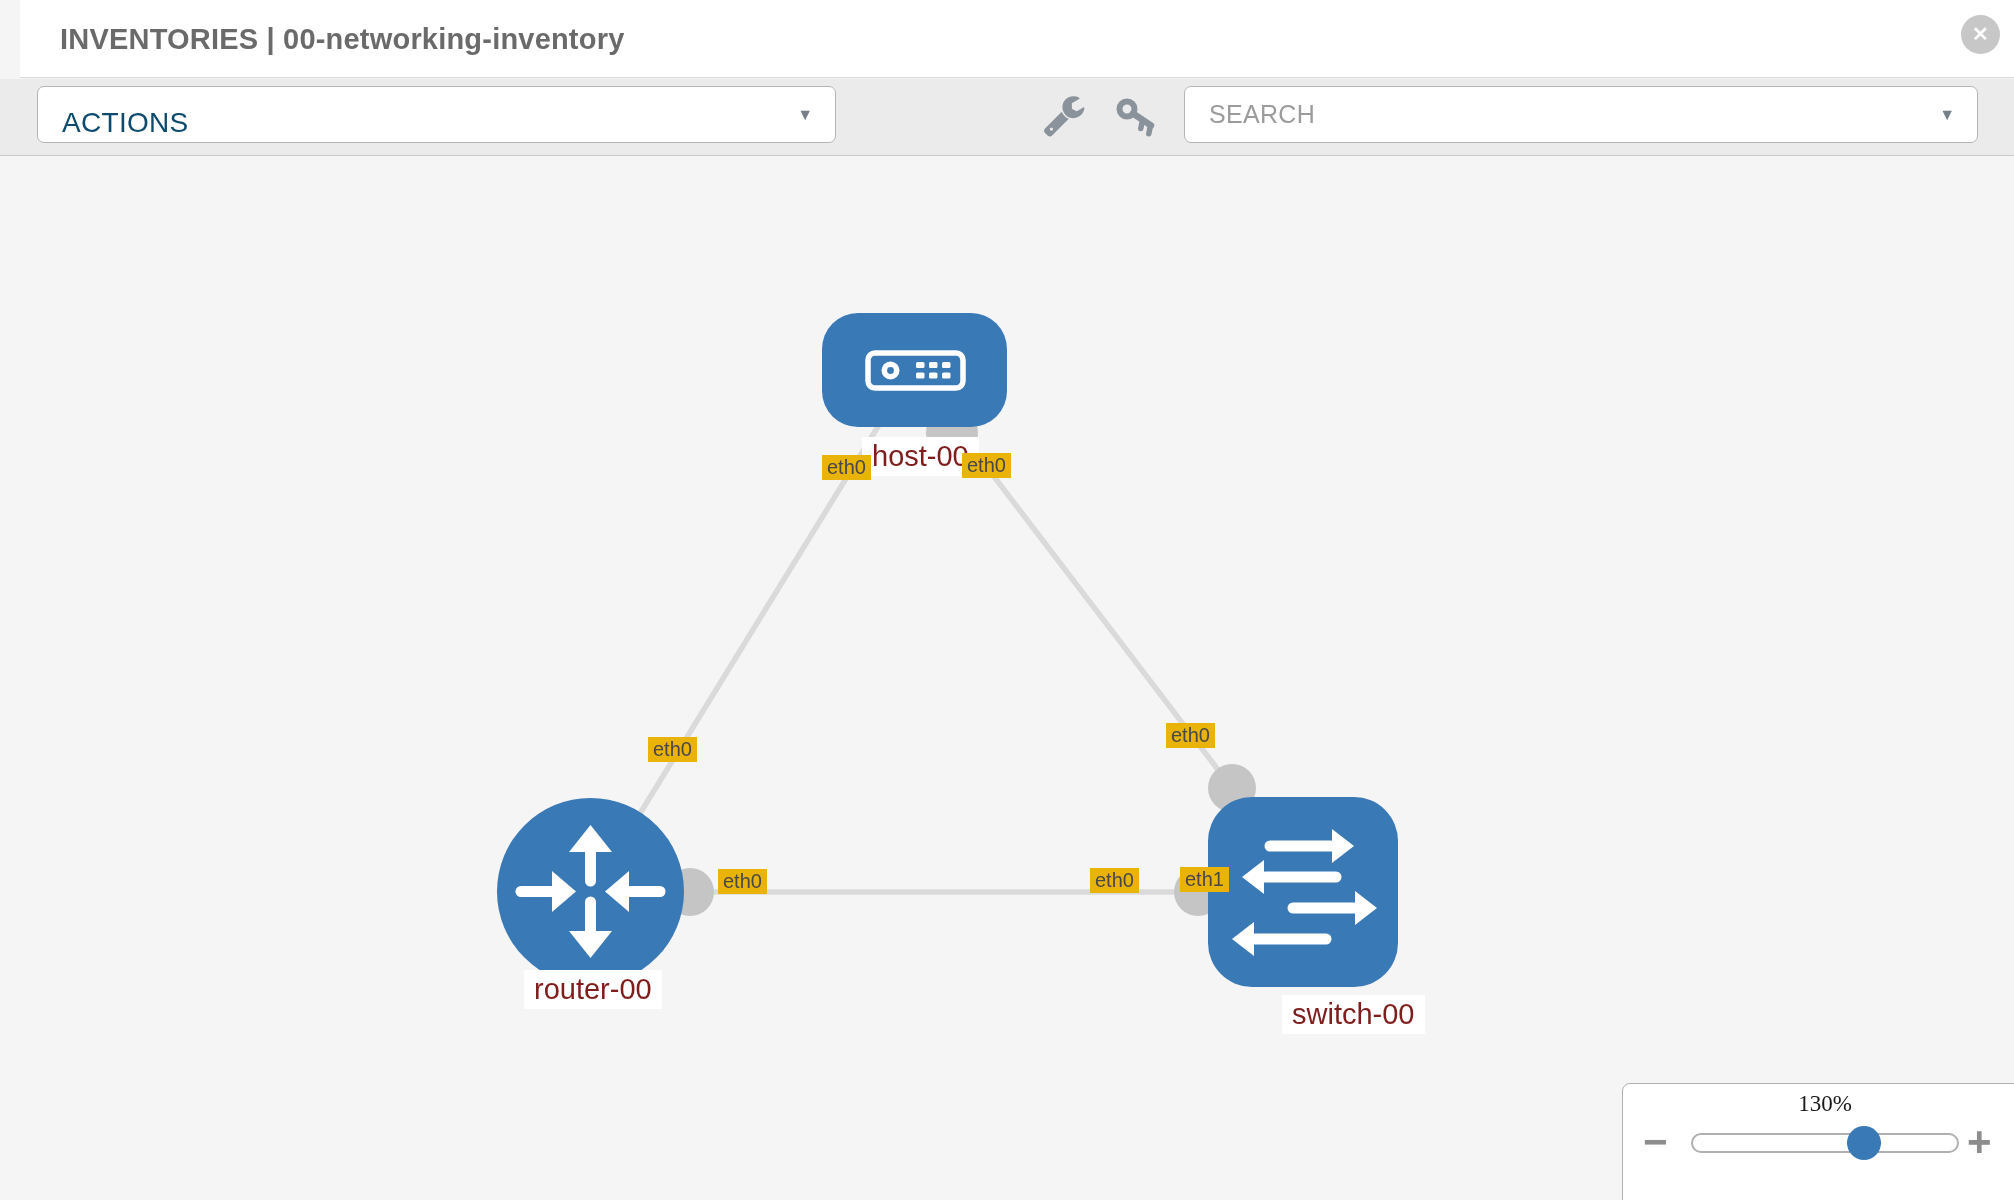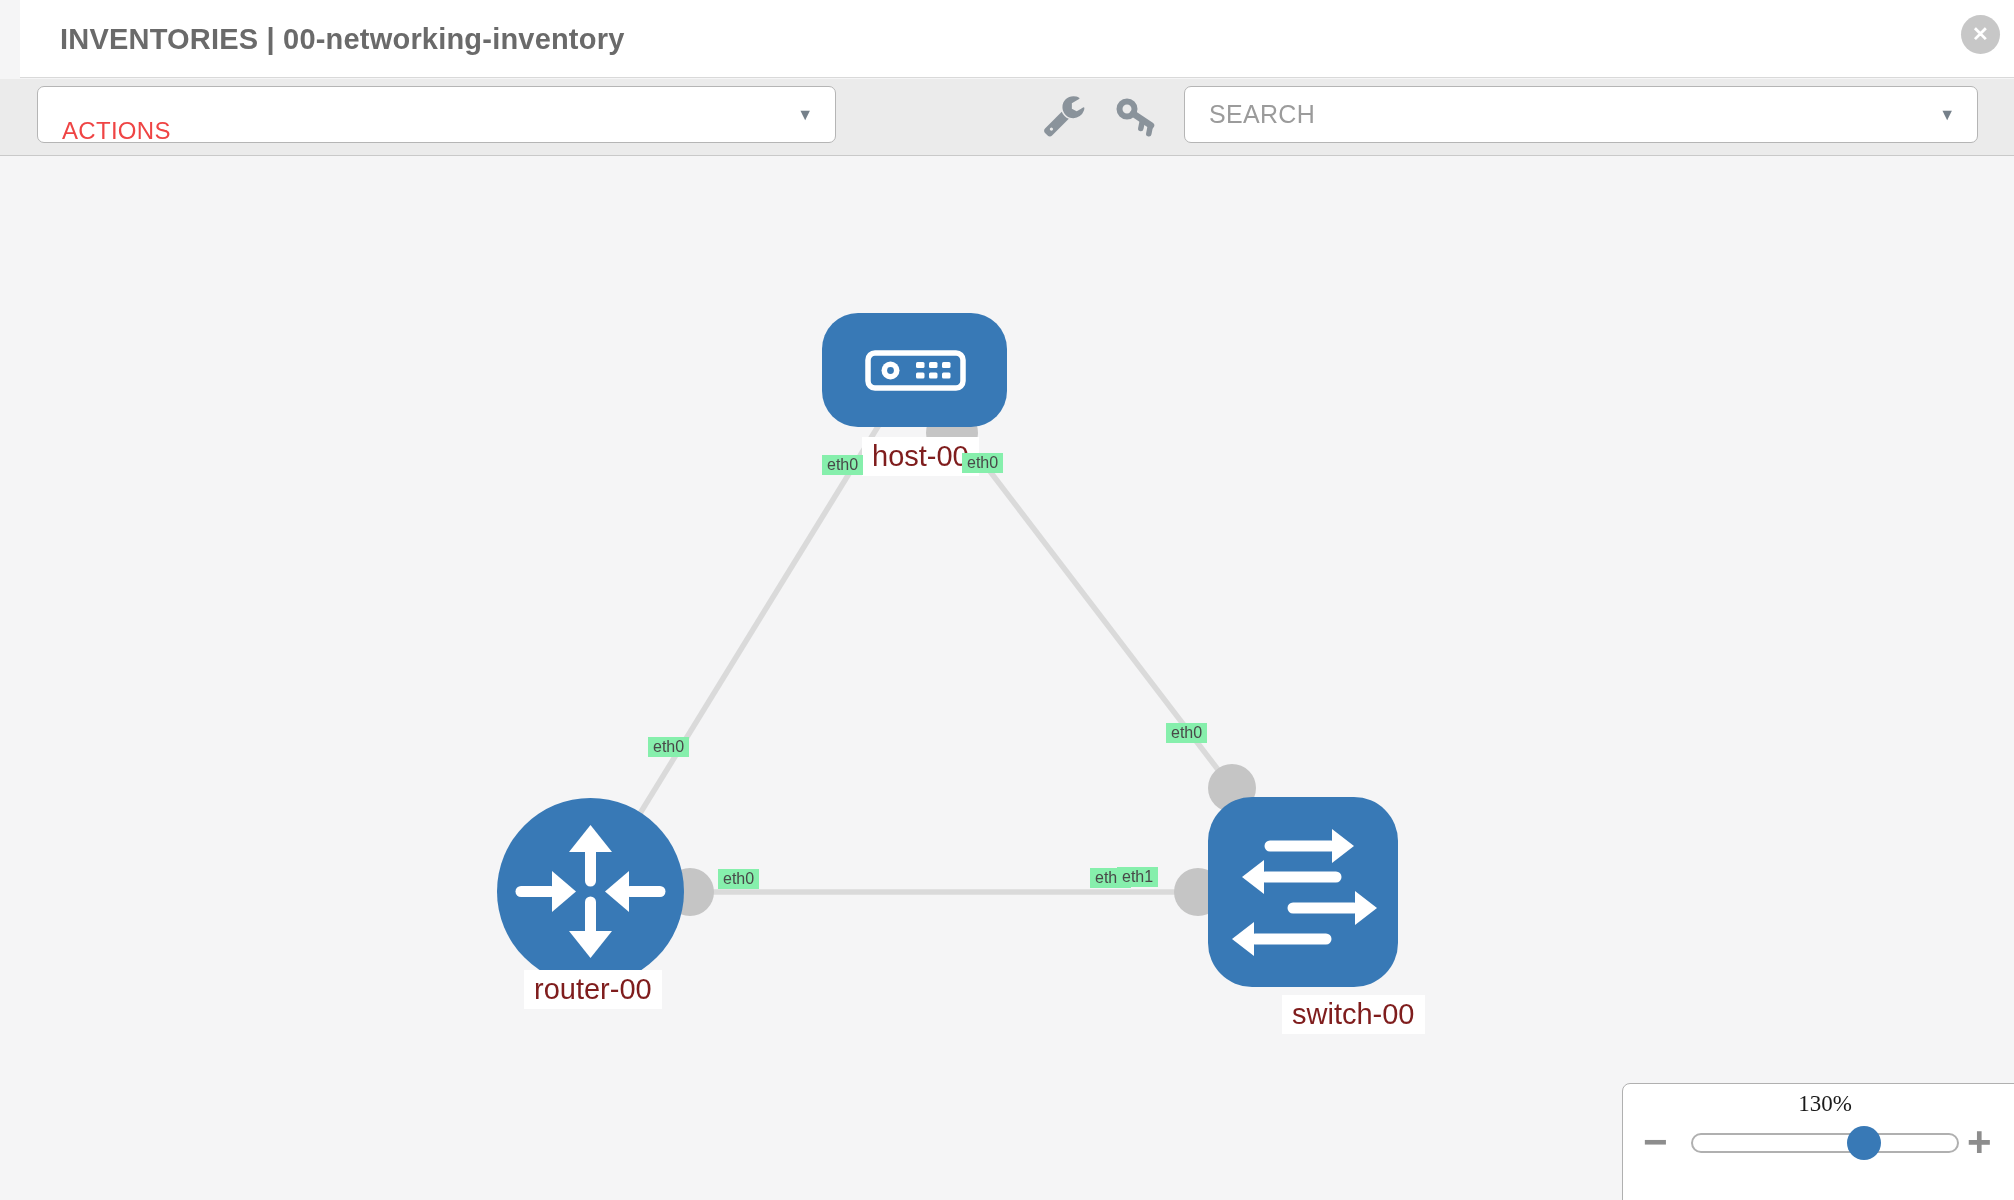--- a/index.html
+++ b/index.html
@@ -16,50 +16,50 @@
   .close-btn { position:absolute; left:1941px; top:15px; width:39px; height:39px;
     border-radius:50%; background:#c7c7c7; color:#ffffff; text-align:center;
     line-height:39px; font-size:20px; font-weight:bold; cursor:pointer; }
   
   .toolbar { position:absolute; left:0; top:79px; width:2014px; height:77px;
     background:#ebebeb; border-bottom:1px solid #c9c9c9; z-index:19; }
   .dropdown { position:absolute; top:7px; height:57px; background:#ffffff;
     border:1px solid #b5b5b5; border-radius:7px; cursor:pointer; }
   .dd-actions { left:37px; width:799px; }
   .dd-search  { left:1184px; width:794px; }
-  .dd-label { position:absolute; left:24px; top:16px; line-height:55px; font-size:24px;
-    color:#ef4444; letter-spacing:.3px; }
+  .dd-label { position:absolute; left:24px; top:8px; line-height:55px; font-size:28px;
+    color:#0c4a6e; letter-spacing:.3px; }
   .dd-caret { position:absolute; right:22px; top:0; line-height:55px; font-size:16px; color:#75808a; }
   .search-input { position:absolute; left:24px; top:0; width:690px; height:55px; border:none;
     outline:none; background:transparent; font-size:25px; color:#a16207; font-family:inherit; padding:0; }
   .search-input::placeholder { color:#9b9b9b; opacity:1; letter-spacing:.3px; }
   .tool-icon { position:absolute; cursor:pointer; }
   
   .canvas { position:absolute; left:0; top:157px; width:2014px; height:1043px;
     background:#f5f5f6; overflow:hidden; z-index:1; }
   .links-layer { position:absolute; left:0; top:0; z-index:1; }
   .node { position:absolute; background:#3879b6; z-index:4; cursor:pointer; }
   .node-host   { left:822px;  top:156px; width:185px; height:114px; border-radius:36px; }
   .node-router { left:497px;  top:641px; width:187px; height:187px; border-radius:50%; }
   .node-switch { left:1208px; top:640px; width:190px; height:190px; border-radius:44px; }
   .node svg { position:absolute; left:0; top:0; }
   .node-label { position:absolute; background:#ffffff; color:#7f1d1d; font-size:29px;
     padding:3px 10px; z-index:6; white-space:nowrap; }
-  .if-label { position:absolute; background:#86efac; color:#484848; font-size:16px;
+  .if-label { position:absolute; background:#eab308; color:#484848; font-size:20px;
     padding:1px 5px; z-index:6; white-space:nowrap; }
   .lbl-host     { left:862px;  top:280px; }
   .lbl-router   { left:524px;  top:813px; }
   .lbl-switch   { left:1282px; top:838px; }
   .if-host-left  { left:822px;  top:298px; }
   .if-host-right { left:962px;  top:296px; }
   .if-diag-left  { left:648px;  top:580px; }
   .if-diag-right { left:1166px; top:566px; }
   .if-router-side{ left:718px;  top:712px; }
   .if-switch-under { left:1090px; top:711px; z-index:6; }
-  .if-switch-over  { left:1117px; top:710px; z-index:7; }
+  .if-switch-over  { left:1180px; top:710px; z-index:7; }
   
   .zoom-panel { position:absolute; left:1622px; top:1083px; width:400px; height:130px;
     background:#ffffff; border:1px solid #b0b0b0; border-radius:8px; z-index:12; }
   .zoom-level { position:absolute; left:68px; top:7px; width:268px; text-align:center;
     font-size:23px; color:#1a1a1a;font-family:Liberation Serif, serif; }
   .zoom-btn { position:absolute; top:36px; font-size:42px; font-weight:bold; color:#8d8d8d;
     line-height:44px; cursor:pointer; }
   .zoom-minus { left:20px; }
   .zoom-plus  { left:344px; }
   .zoom-track { position:absolute; left:68px; top:49px; width:268px; height:20px;

